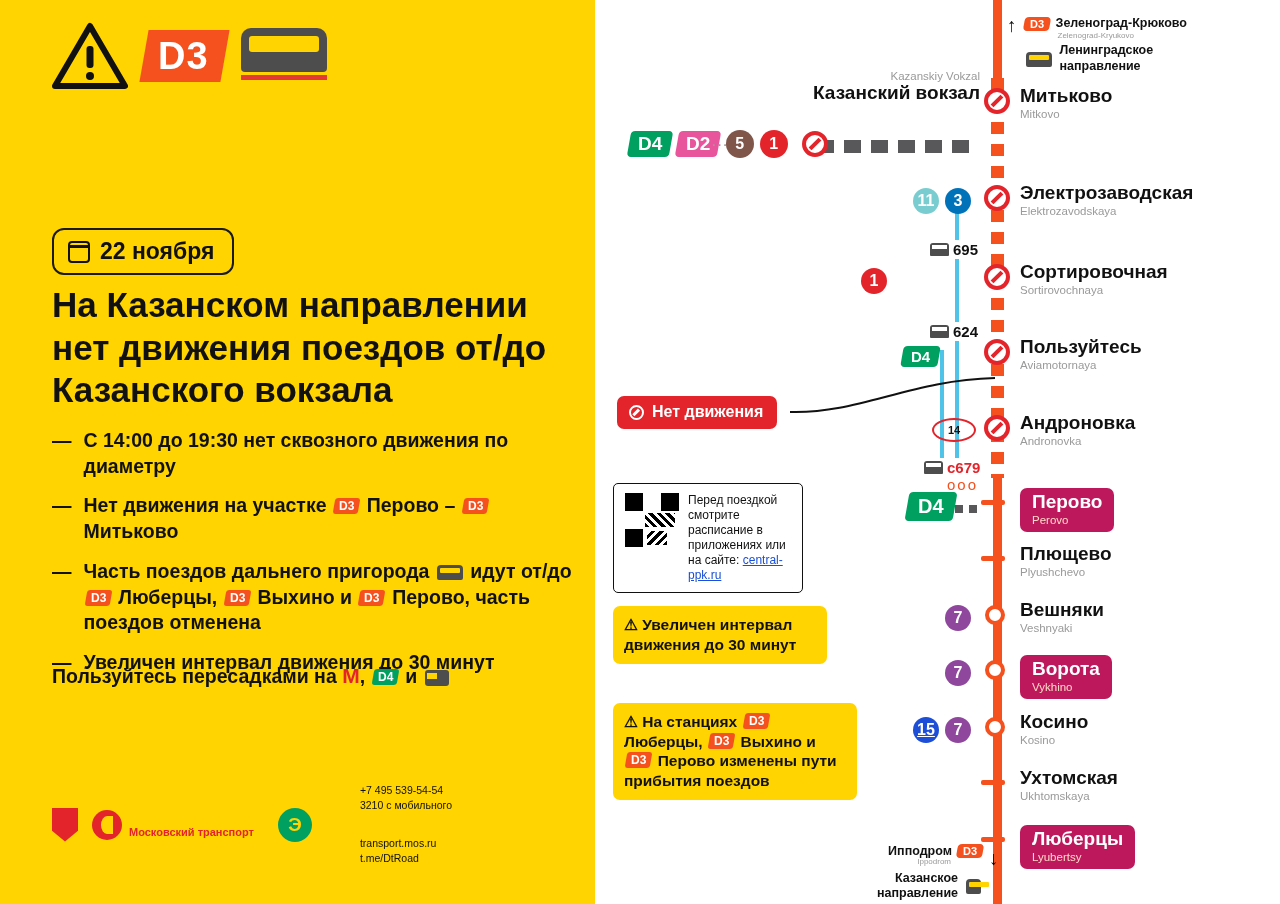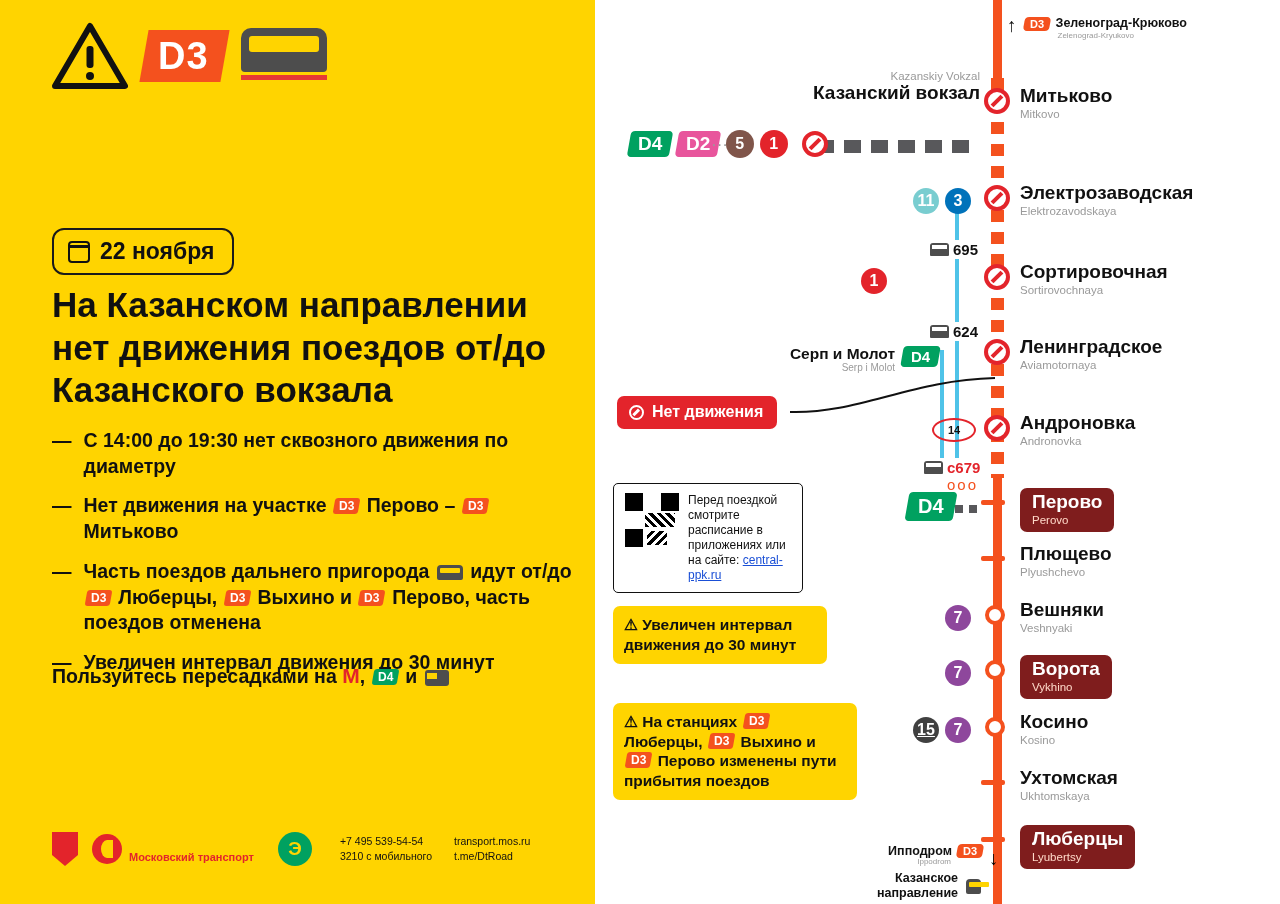--- a/index.html
+++ b/index.html
@@ -83,21 +83,21 @@
 
   
   .footer { position:absolute; left:52px; bottom:38px; display:flex; align-items:center; gap:14px; }
   .mos-gerb { width:26px; height:34px; background:#e3242b; clip-path:polygon(0 0,100% 0,100% 68%,50% 100%,0 68%); }
   .mt-logo { display:flex; align-items:flex-end; gap:7px; }
   .mt-circ { width:30px; height:30px; border-radius:50%; background:#e3242b; position:relative; }
   .mt-circ:after { content:""; position:absolute; left:9px; top:6px; width:12px; height:18px; background:#ffd400; border-radius:50% 0 0 50%; }
   .mt-text { font-size:11px; font-weight:bold; color:#e3242b; line-height:1.2; }
   .ppk-logo { width:34px; height:34px; border-radius:50%; background:#00a160; position:relative; margin-left:10px; }
   .ppk-logo:after { content:"Э"; position:absolute; left:0; top:0; width:34px; height:34px; line-height:34px; text-align:center; color:#ffd400; font-size:19px; font-weight:bold; }
-  .f-cols { display:flex; gap:22px; margin-left:14px; font-size:10.5px; color:#111; line-height:1.45; }
+  .f-cols { display:flex; gap:22px; margin-left:34px; font-size:10.5px; color:#111; line-height:1.45;flex-direction:column; }
 
   
   .right { position:relative; width:685px; height:904px; background:#fff; flex:0 0 685px; }
 
   .trunk { position:absolute; left:398px; top:0; width:9px; height:904px; background:#f4511e; }
   .trunk-dash {
     position:absolute; left:396px; top:78px; width:13px; height:400px;
     background:repeating-linear-gradient(to bottom,#f4511e 0 12px,#fff 12px 22px);
   }
   .dash-grey {
@@ -117,21 +117,21 @@
   }
   .st-marker { position:absolute; left:389px; }
   .st-label { position:absolute; left:425px; }
   .st-name { font-size:19px; font-weight:bold; color:#111; line-height:1.08; }
   .st-lat { font-size:11.5px; color:#9a9a9a; line-height:1.3; }
 
   .tick { position:absolute; left:386px; width:24px; height:5px; background:#f4511e; border-radius:2px; }
   .ring { position:absolute; left:390px; width:20px; height:20px; border-radius:50%; background:#fff; border:4px solid #f4511e; }
 
   .hl-box {
-    display:inline-block; background:#7f1d1d; border-radius:7px;
+    display:inline-block; background:#be185d; border-radius:7px;
     padding:4px 12px 5px 12px; color:#fff;
   }
   .hl-box .st-name { color:#fff; }
   .hl-box .st-lat { color:#ffd9c9; }
 
   .metro-badge {
     width:26px; height:26px; border-radius:50%; color:#fff;
     font-size:16px; font-weight:bold; display:flex; align-items:center;
     justify-content:center; position:absolute;
   }
@@ -278,20 +278,24 @@
     <div class="pink-line2"></div>
 
     <div class="top-note" style="left:412px; top:16px;">
       <div class="arrow-up">↑</div>
       <div>
         <div style="display:flex; align-items:center; gap:6px;">
           <span class="line-chip" style="background:#f4511e; font-size:11px; padding:1px 6px;"><i>D3</i></span>
           <span class="tn-line">Зеленоград-Крюково</span>
         </div>
         <div class="tn-lat" style="padding-left:34px;">Zelenograd-Kryukovo</div>
+        <div style="display:flex; align-items:center; gap:6px; margin-top:3px;">
+          <span class="mini-train" style="background:#4d4d4d;"></span>
+          <span class="tn-line" style="max-width:118px;">Ленинградское направление</span>
+        </div>
       </div>
     </div>
 
     <div class="kv-title" style="left:150px; top:70px; width:235px;">
       <div class="kv-lat">Kazanskiy Vokzal</div>
       <div class="kv-name">Казанский вокзал</div>
     </div>
     <div id="kv-chips" style="position:absolute; left:34px; top:130px; display:flex; align-items:center; gap:6px;">
         <span class="line-chip" style="background: rgb(0, 161, 96);"><i>D4</i></span>
         <span class="line-chip" style="background: rgb(232, 85, 156);"><i>D2</i></span>
@@ -300,24 +304,20 @@
       </div>
     <div style="position:absolute; left:116px; top:135px; font-size:17px; color:#9a9a9a;">···</div>
     <div style="position:absolute; left:207px; top:131px;">
         <div class="no-entry"></div>
       </div>
 
     <div class="metro-badge" style="left:266px; top:268px; background:#e3242b;">
         <span>1</span>
       </div>
 
-    <div class="small-st" style="left:120px; top:345px; width:180px;">
-      <div class="ss-name">Серп и Молот</div>
-      <div class="ss-lat">Serp i Molot</div>
-    </div>
     <span class="line-chip" style="position:absolute; left:307px; top:346px; background:#00a160; font-size:15px;"><i>D4</i></span>
 
     <div class="bus-chip" style="left:332px; top:240px;">
       <span class="bus-ico"></span>
       <span class="bus-num">695</span>
     </div>
     <div class="bus-chip" style="left:332px; top:322px;">
       <span class="bus-ico"></span>
       <span class="bus-num">624</span>
     </div>
@@ -375,21 +375,21 @@
           <div class="no-entry"></div>
         </div>
         <div class="st-label" style="top: 262px;">
           <div class="st-name">Сортировочная</div>
           <div class="st-lat">Sortirovochnaya</div>
         </div>
         <div class="st-marker" style="top: 339px;">
           <div class="no-entry"></div>
         </div>
         <div class="st-label" style="top: 337px;">
-          <div class="st-name">Ленинградское</div>
+          <div class="st-name">Пользуйтесь</div>
           <div class="st-lat">Aviamotornaya</div>
         </div>
         <div class="st-marker" style="top: 415px;">
           <div class="no-entry"></div>
         </div>
         <div class="st-label" style="top: 413px;">
           <div class="st-name">Андроновка</div>
           <div class="st-lat">Andronovka</div>
         </div>
         <div class="tick" style="top: 500px;"></div>
@@ -406,21 +406,21 @@
         </div>
         <div class="metro-badge" style="background: rgb(142, 71, 156); top: 605px; left: 350px;">7</div>
         <div class="ring" style="top: 660px;"></div>
         <div class="st-label" style="top: 655px;"><div class="hl-box"><div class="st-name">Ворота</div><div class="st-lat">Vykhino</div></div></div>
         <div class="metro-badge" style="background: rgb(142, 71, 156); top: 660px; left: 350px;">7</div>
         <div class="ring" style="top: 717px;"></div>
         <div class="st-label" style="top: 712px;">
           <div class="st-name">Косино</div>
           <div class="st-lat">Kosino</div>
         </div>
-        <div class="metro-badge" style="background: #404040; top: 717px; left: 318px; text-decoration: underline;">15</div>
+        <div class="metro-badge" style="background: #1d4ed8; top: 717px; left: 318px; text-decoration: underline;">15</div>
         <div class="metro-badge" style="background: rgb(142, 71, 156); top: 717px; left: 350px;">7</div>
         <div class="tick" style="top: 780px;"></div>
         <div class="st-label" style="top: 768px;">
           <div class="st-name">Ухтомская</div>
           <div class="st-lat">Ukhtomskaya</div>
         </div>
         <div class="tick" style="top: 837px;"></div>
         <div class="st-label" style="top: 825px;"><div class="hl-box"><div class="st-name">Люберцы</div><div class="st-lat">Lyubertsy</div></div></div>
       </div>
 

